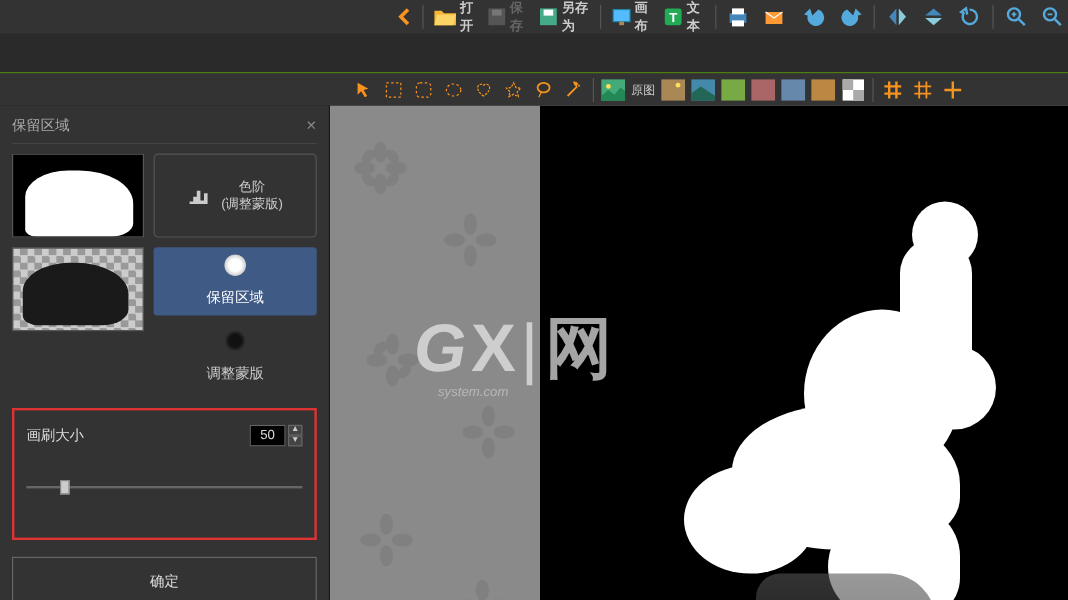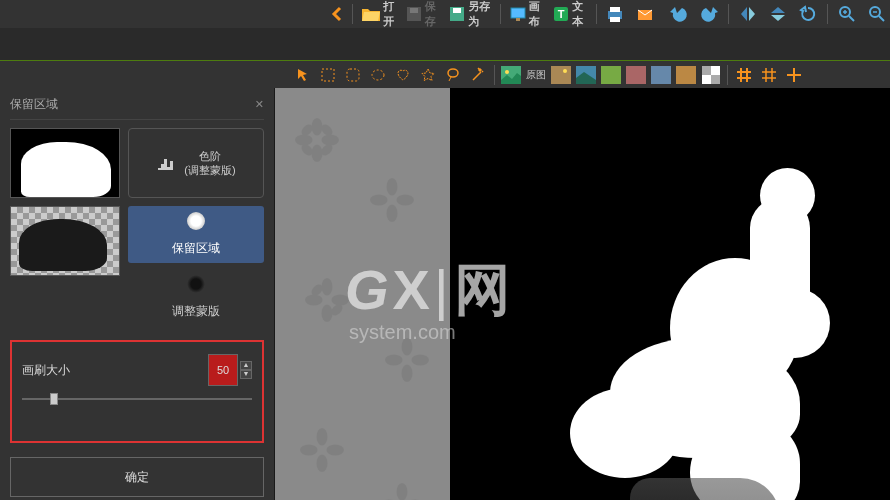--- a/index.html
+++ b/index.html
@@ -183,31 +183,31 @@
 
 .highlight-box {
   border: 2px solid #d33;
   margin-top: 14px;
   padding: 12px 10px 34px 10px;
 }
 .size-row {
   display: flex;
   align-items: center;
   justify-content: space-between;
-  margin-bottom: 5px;
+  margin-bottom: 26px;
 }
 .size-label { font-size: 12px; color: #ddd; }
 .size-input-wrap {
   display: flex;
   align-items: center;
 }
 .size-input {
   width: 30px;
-  height: 32px;
-  background: #b91c1c;
+  height: 18px;
+  background: #000000;
   border: 1px solid #666;
   color: #ddd;
   font-size: 11px;
   text-align: center;
 }
 .stepper {
   display: flex;
   flex-direction: column;
   margin-left: 2px;
 }
@@ -300,24 +300,25 @@
 }
 .watermark .big {
   font-size: 56px;
   font-weight: bold;
   color: rgba(235,235,235,0.7);
   display: flex;
   align-items: baseline;
 }
 .watermark .big .g { font-style: italic; }
 .watermark .small {
-  font-size: 20px;
+  font-size: 11px;
+  font-style: italic;
   color: rgba(220,220,220,0.55);
   margin-top: -8px;
-  margin-left: 4px;
+  margin-left: 20px;
 }
 </style>
 </head>
 <body>
 
 <div class="top-toolbar">
   <div class="nav-back">
     <svg width="18" height="18" viewBox="0 0 18 18">
         <path d="M12 3 L6 9 L12 15" stroke="#f7931e" stroke-width="3" fill="none"></path>
       </svg>

